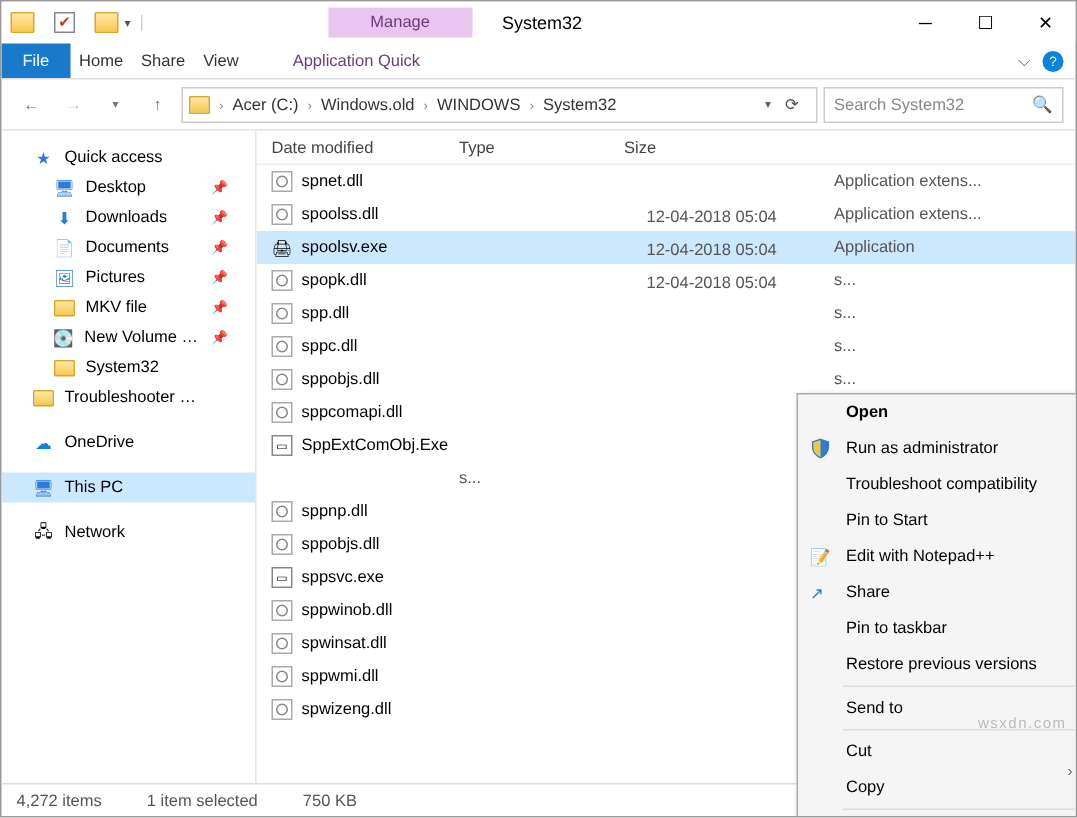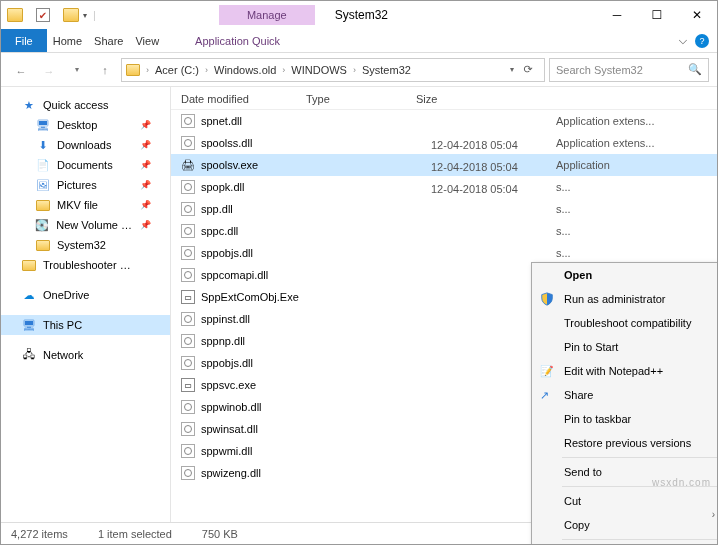--- a/index.html
+++ b/index.html
@@ -285,24 +285,20 @@
         </div>
         <div class="row">
           <div class="fname">
             <span class="exe-icon">▭</span>
             <span>SppExtComObj.Exe</span>
           </div>
           <div class="fdate"></div>
           <div class="ftype"></div>
         </div>
         <div class="row">
-          <div class="fname">
-            <span class="dll-icon"></span>
-            <span>sppinst.dll</span>
-          </div>
           <div class="fdate"></div>
           <div class="ftype">s...</div>
         </div>
         <div class="row">
           <div class="fname">
             <span class="dll-icon"></span>
             <span>sppnp.dll</span>
           </div>
           <div class="fdate"></div>
           <div class="ftype">s...</div>

